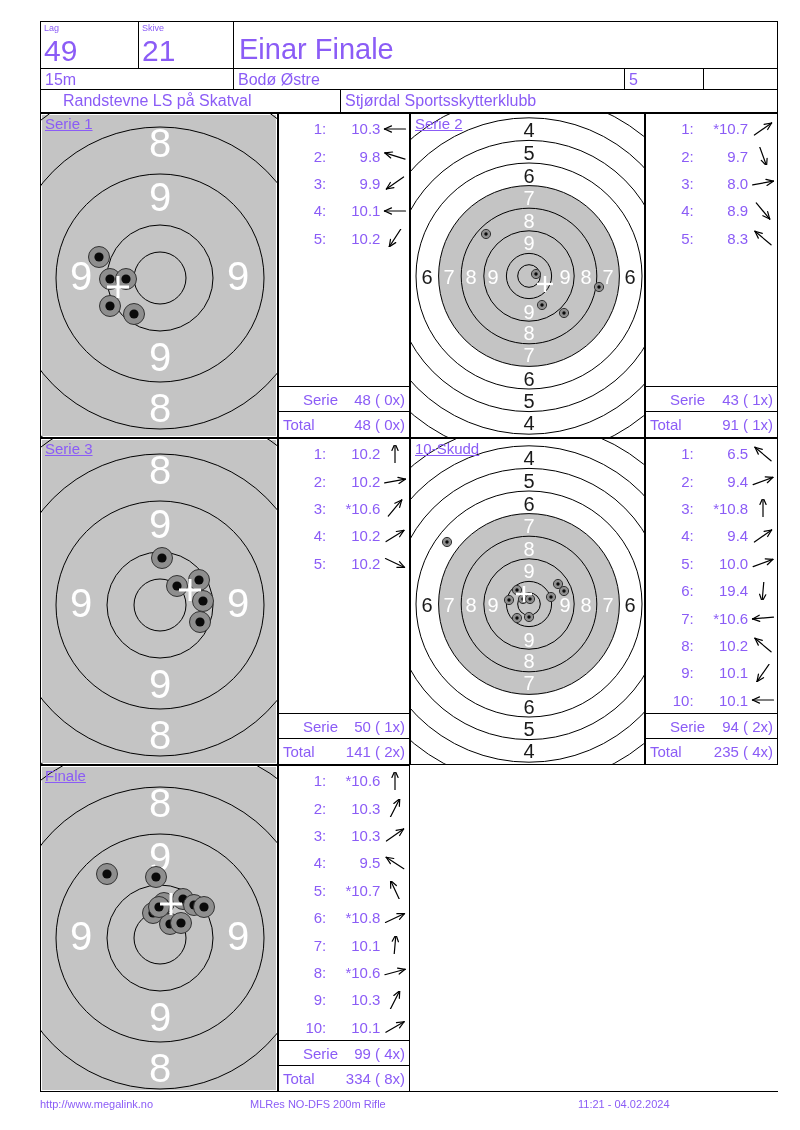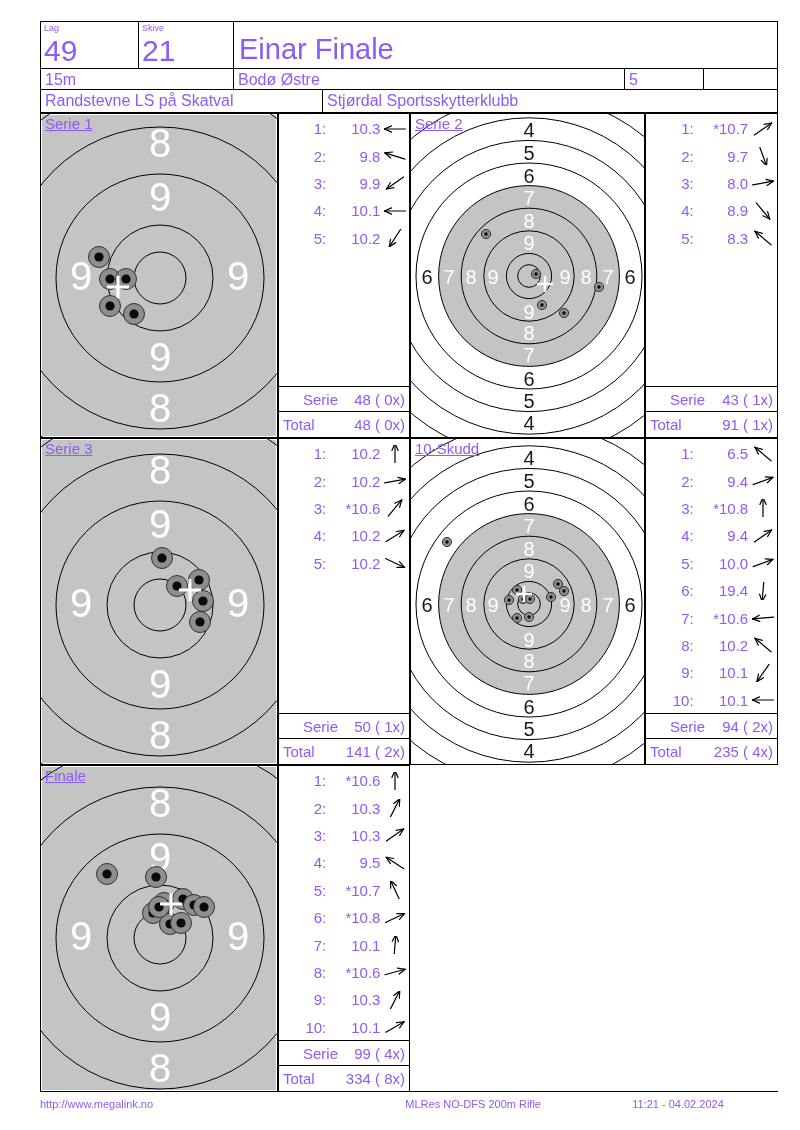--- a/index.html
+++ b/index.html
@@ -55,21 +55,21 @@
         <div class="name">Einar Finale</div>
       </div>
     </div>
     <div class="hrow hr2">
       <div class="hcell mid" style="width:193px;">15m</div>
       <div class="hcell mid" style="width:391px;">Bodø Østre</div>
       <div class="hcell mid" style="width:79px;">5</div>
       <div class="hcell mid" style="flex:1;"></div>
     </div>
     <div class="hrow hr3">
-      <div class="hcell mid" style="width:282px;">Randstevne LS på Skatval</div>
+      <div class="hcell mid" style="width:282px;margin-left:18px;">Randstevne LS på Skatval</div>
       <div class="hcell mid" style="flex:1;">Stjørdal Sportsskytterklubb</div>
     </div>
   </div>
 
   <div id="grid">
       <div class="abs tpanel" style="left: 40px; top: 113px; width: 238px; height: 325px;">
         <svg width="236" height="323" style="display: block;">
           <rect x="1" y="1" width="234" height="321" fill="#c4c4c4"></rect>
           <circle cx="119" cy="164" r="26" fill="none" stroke="#000000" stroke-width="1"></circle>
           <circle cx="119" cy="164" r="53" fill="none" stroke="#000000" stroke-width="1"></circle>
@@ -864,16 +864,16 @@
         <div class="sumrow totalrow">
           <div class="">Total</div>
           <div class="">334 ( 8x)</div>
         </div>
       </div>
     </div>
 
   <div id="bottomline" class="abs"></div>
 
   <div class="abs foot" style="left:40px;">http://www.megalink.no</div>
-  <div class="abs foot" style="left:241px;width:300px;text-align:right;">MLRes NO-DFS 200m Rifle</div>
-  <div class="abs foot" style="left:578px;width:200px;text-align:center;">11:21 - 04.02.2024</div>
+  <div class="abs foot" style="left:250px;width:300px;text-align:left;">MLRes NO-DFS 200m Rifle</div>
+  <div class="abs foot" style="left:578px;width:200px;text-align:left;">11:21 - 04.02.2024</div>
 
 </div>
 
 </body></html>

